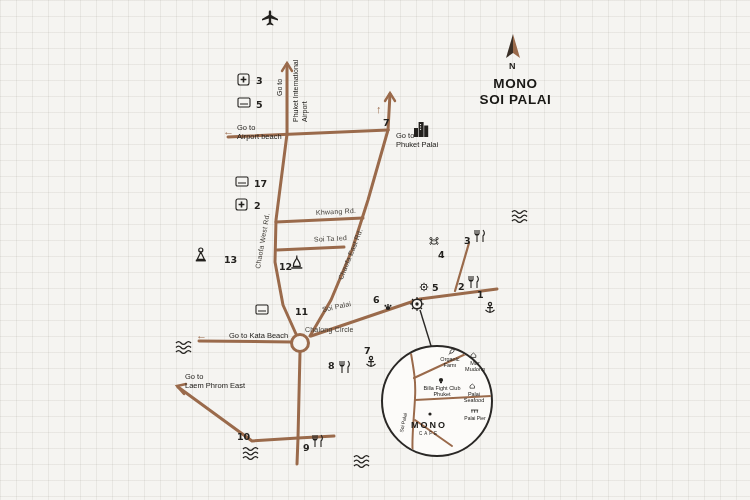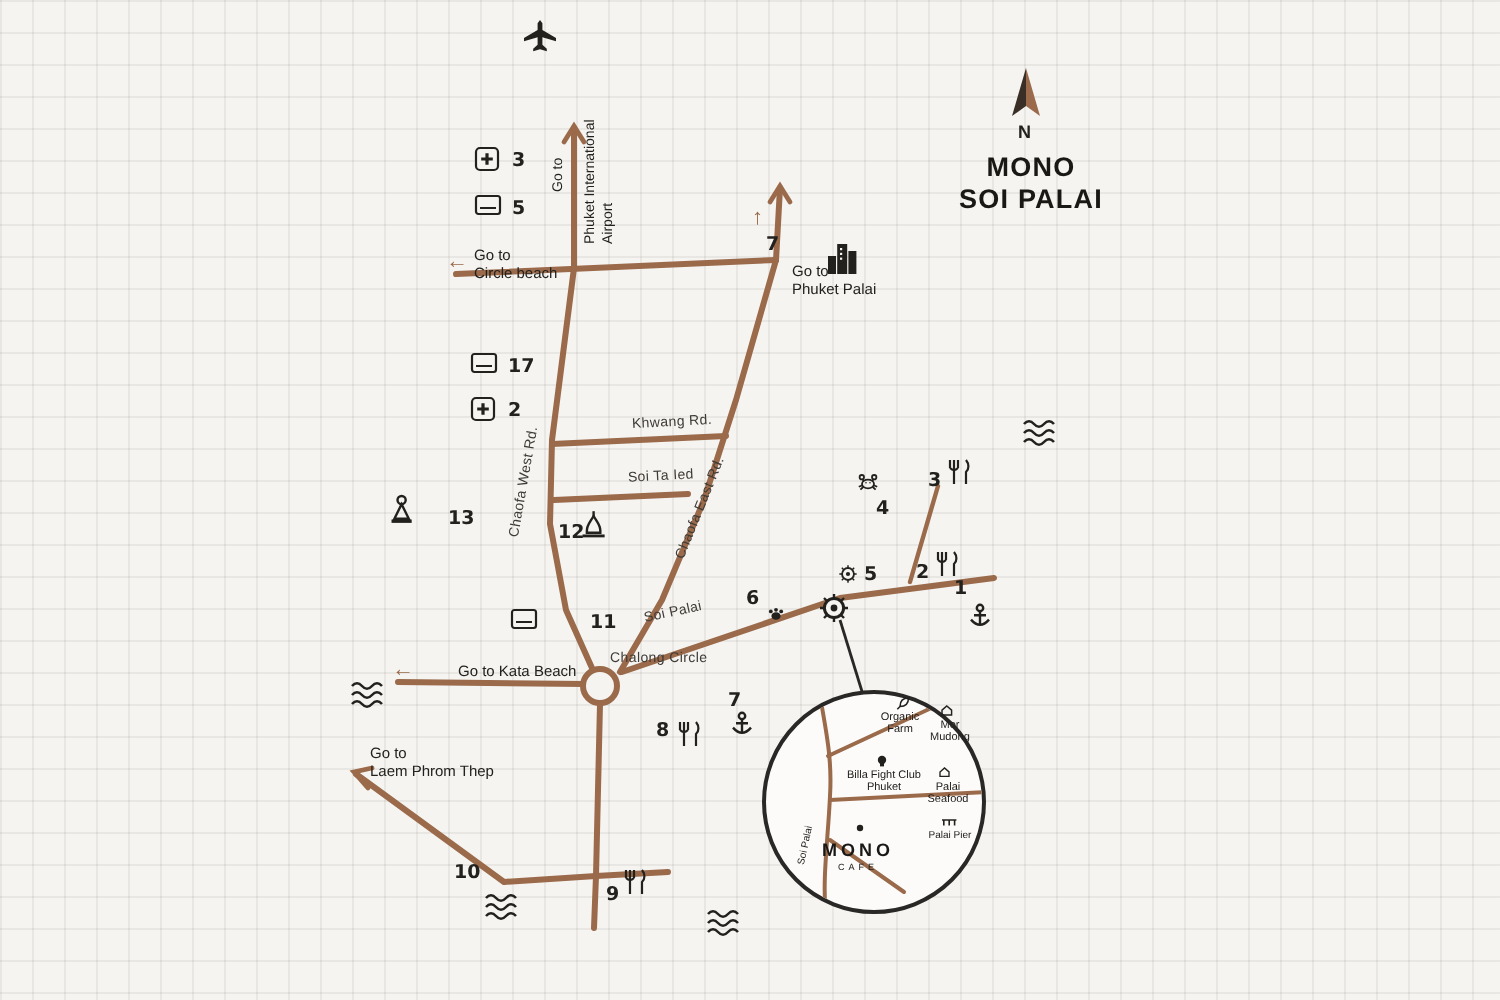--- a/index.html
+++ b/index.html
@@ -205,55 +205,55 @@
 
   <span class="lbl rot" style="left:276px;top:96px;font-size:7px;transform:rotate(-90deg);">Go to</span>
   <div class="lbl rot" style="left:292px;top:122px;font-size:7px;transform:rotate(-90deg);line-height:1.25;">
     <div>Phuket International</div>
     <div>Airport</div>
   </div>
 
   <span class="lbl arrow" style="left:223px;top:125px;">←</span>
   <div class="lbl" style="left:237px;top:123px;">
     <div>Go to</div>
-    <div>Circle beach</div>
+    <div>Airport beach</div>
   </div>
 
   <span class="lbl arrow" style="left:376px;top:103px;">↑</span>
   <span class="lbl num" style="left:383px;top:117px;">7</span>
   <div class="lbl" style="left:396px;top:131px;">
     <div>Go to</div>
     <div>Phuket Palai</div>
   </div>
 
   <span class="lbl arrow" style="left:196px;top:329px;">←</span>
   <span class="lbl" style="left:209px;top:331px;margin-left:20px;">Go to Kata Beach</span>
 
   <div class="lbl" style="left:185px;top:372px;">
     <div>Go to</div>
-    <div>Laem Phrom Thep</div>
+    <div>Laem Phrom East</div>
   </div>
 
   <span class="lbl roadlbl rot" style="left:254px;top:268px;transform:rotate(-80deg);">Chaofa West Rd.</span>
   <span class="lbl roadlbl" style="left:316px;top:208px;transform:rotate(-3deg);">Khwang Rd.</span>
   <span class="lbl roadlbl" style="left:314px;top:235px;transform:rotate(-3deg);">Soi Ta Ied</span>
   <span class="lbl roadlbl rot" style="left:337px;top:278px;transform:rotate(-68deg);">Chaofa East Rd.</span>
   <span class="lbl roadlbl" style="left:322px;top:303px;transform:rotate(-12deg);">Soi Palai</span>
   <span class="lbl roadlbl" style="left:305px;top:326px;">Chalong Circle</span>
 
   <span class="lbl num" style="left:477px;top:289px;">1</span>
   <span class="lbl num" style="left:458px;top:281px;">2</span>
   <span class="lbl num" style="left:464px;top:235px;">3</span>
   <span class="lbl num" style="left:438px;top:249px;">4</span>
   <span class="lbl num" style="left:432px;top:282px;">5</span>
   <span class="lbl num" style="left:373px;top:294px;">6</span>
   <span class="lbl num" style="left:364px;top:345px;">7</span>
   <span class="lbl num" style="left:328px;top:360px;">8</span>
   <span class="lbl num" style="left:303px;top:442px;">9</span>
-  <span class="lbl num" style="left:227px;top:431px;">10</span>
+  <span class="lbl num" style="left:237px;top:431px;">10</span>
   <span class="lbl num" style="left:271px;top:306px;margin-left:24px;">11</span>
   <span class="lbl num" style="left:279px;top:261px;">12</span>
   <span class="lbl num" style="left:224px;top:254px;">13</span>
   <span class="lbl num" style="left:254px;top:200px;">2</span>
   <span class="lbl num" style="left:254px;top:178px;">17</span>
   <span class="lbl num" style="left:256px;top:99px;">5</span>
   <span class="lbl num" style="left:256px;top:75px;">3</span>
 
   <div class="lbl tiny two" style="left:436px;top:356px;width:28px;">
     <div>Organic</div>

